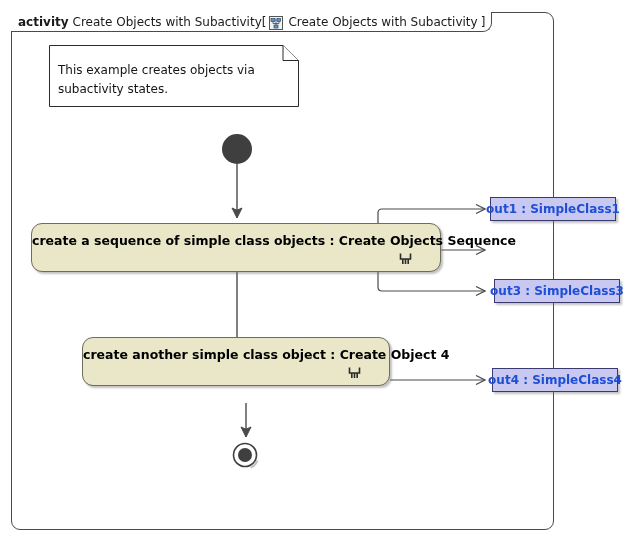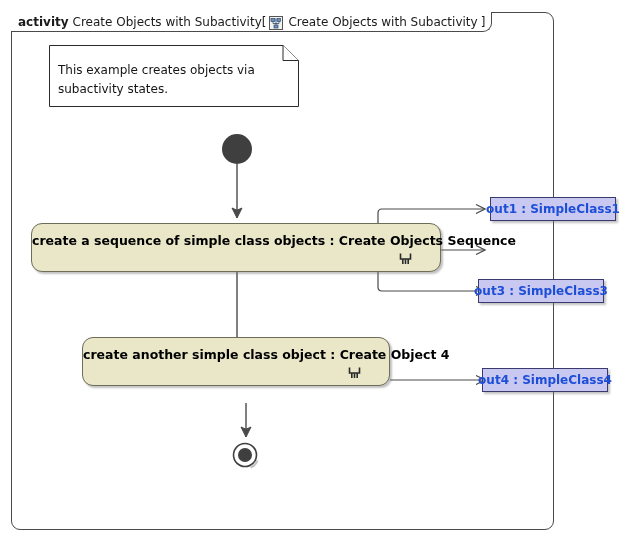--- a/index.html
+++ b/index.html
@@ -159,22 +159,22 @@
     justify-content: center;
   }
   .object-label {
     font-size: 12px;
     font-weight: bold;
     color: #1d4ed8;
     white-space: nowrap;
   }
   #obj-1 { left: 490px; top: 190px; }
   #obj-2 { left: 490px; top: 231px; }
-  #obj-3 { left: 478px; top: 272px; }
-  #obj-4 { left: 482px; top: 361px; }
+  #obj-3 { left: 494px; top: 272px; }
+  #obj-4 { left: 492px; top: 361px; }
 
   
   #edges {
     position: absolute;
     left: 0;
     top: 0;
     width: 627px;
     height: 535px;
     pointer-events: none;
   }

